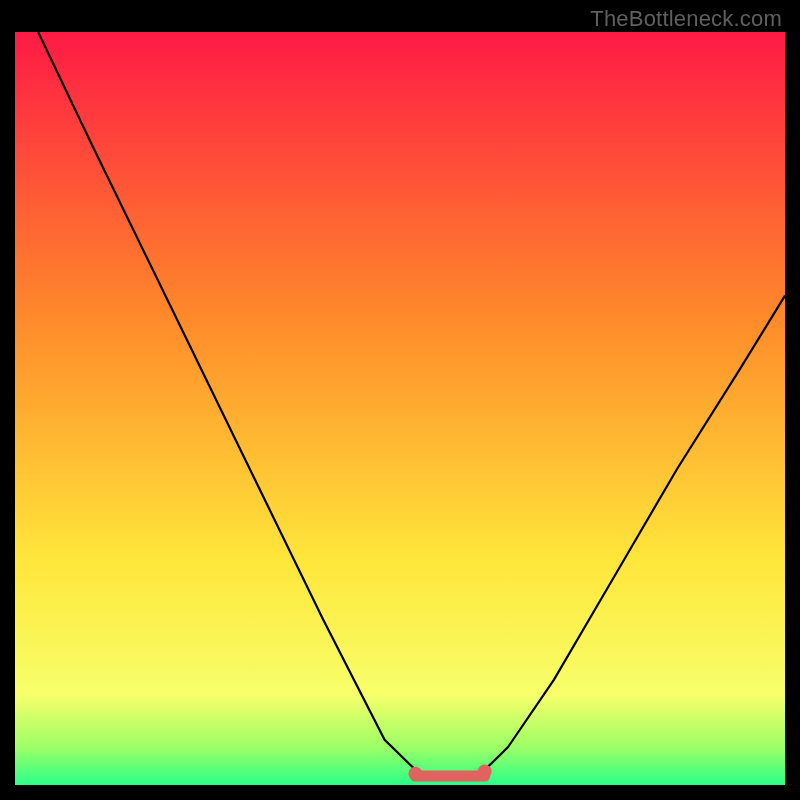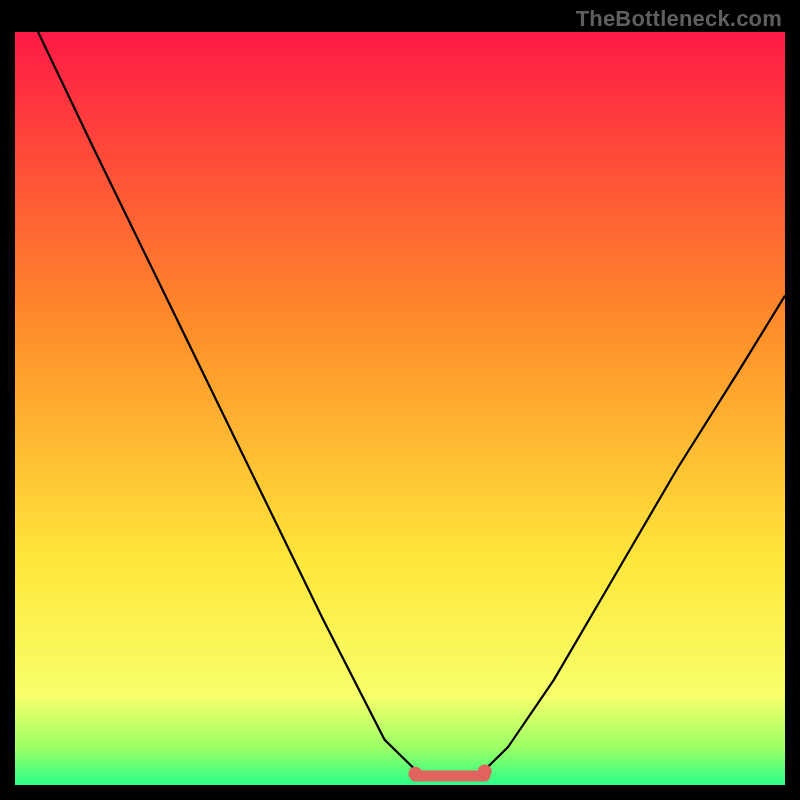--- a/index.html
+++ b/index.html
@@ -24,21 +24,21 @@
     top: 32px;
     width: 770px;
     height: 753px;
   }
   .watermark {
     position: absolute;
     top: 6px;
     right: 18px;
     font-family: Arial, Helvetica, sans-serif;
     font-size: 22px;
-    font-weight: 700;
+    font-weight: 400;
     color: #5f5f5f;
     letter-spacing: 0.2px;
   }
   svg { display: block; }
 </style>
 </head>
 <body>
 
 <div class="frame">
   <div class="watermark">TheBottleneck.com</div>

